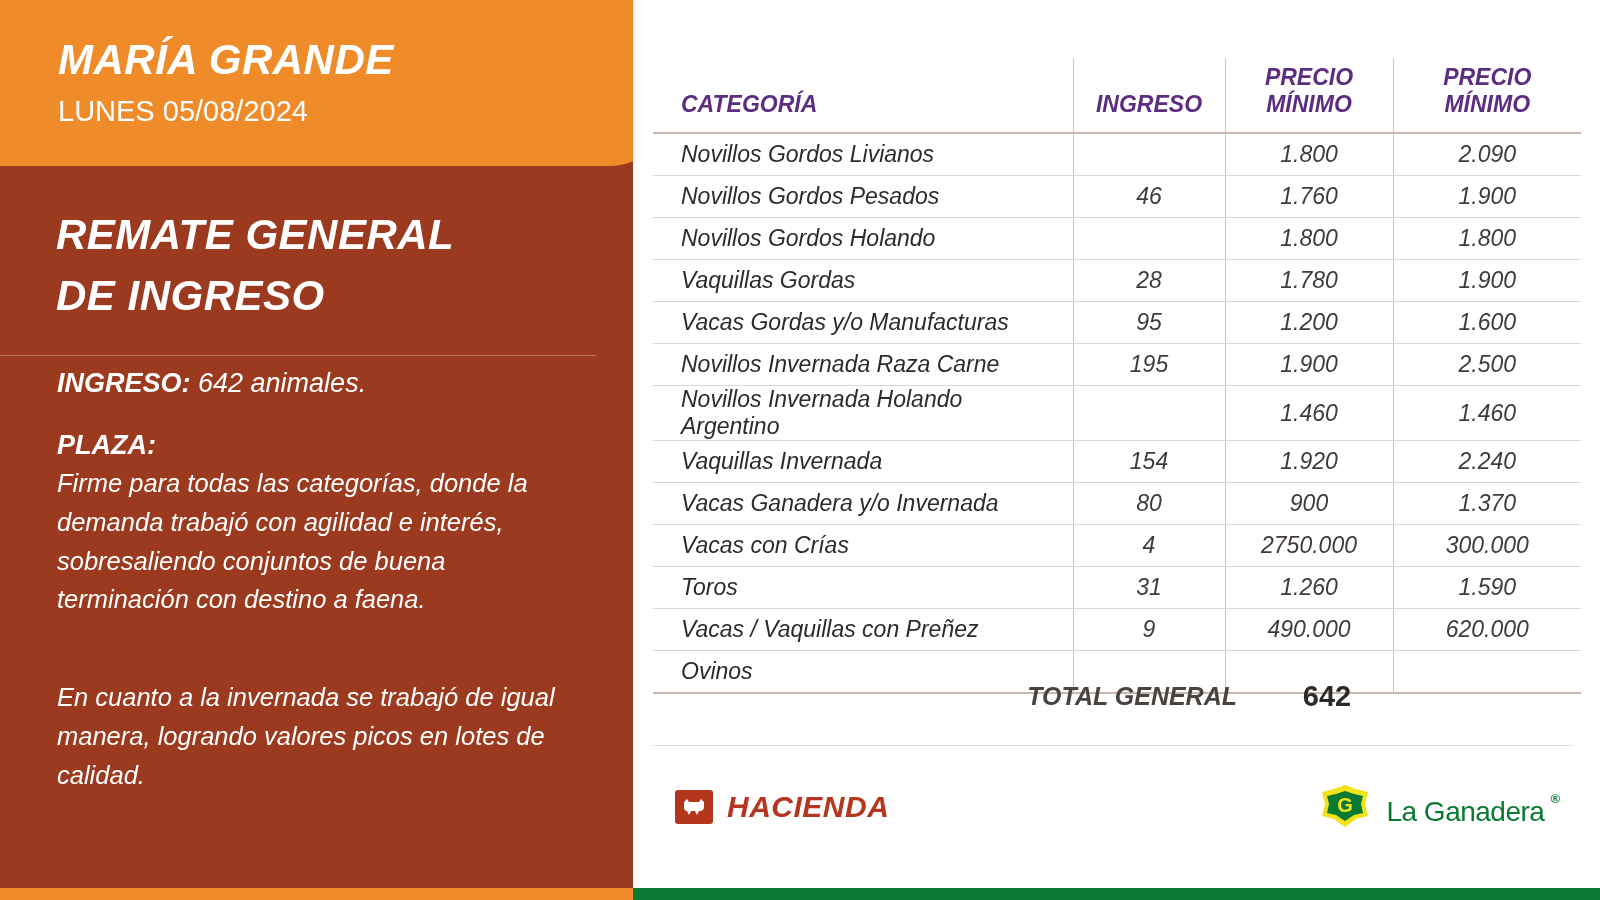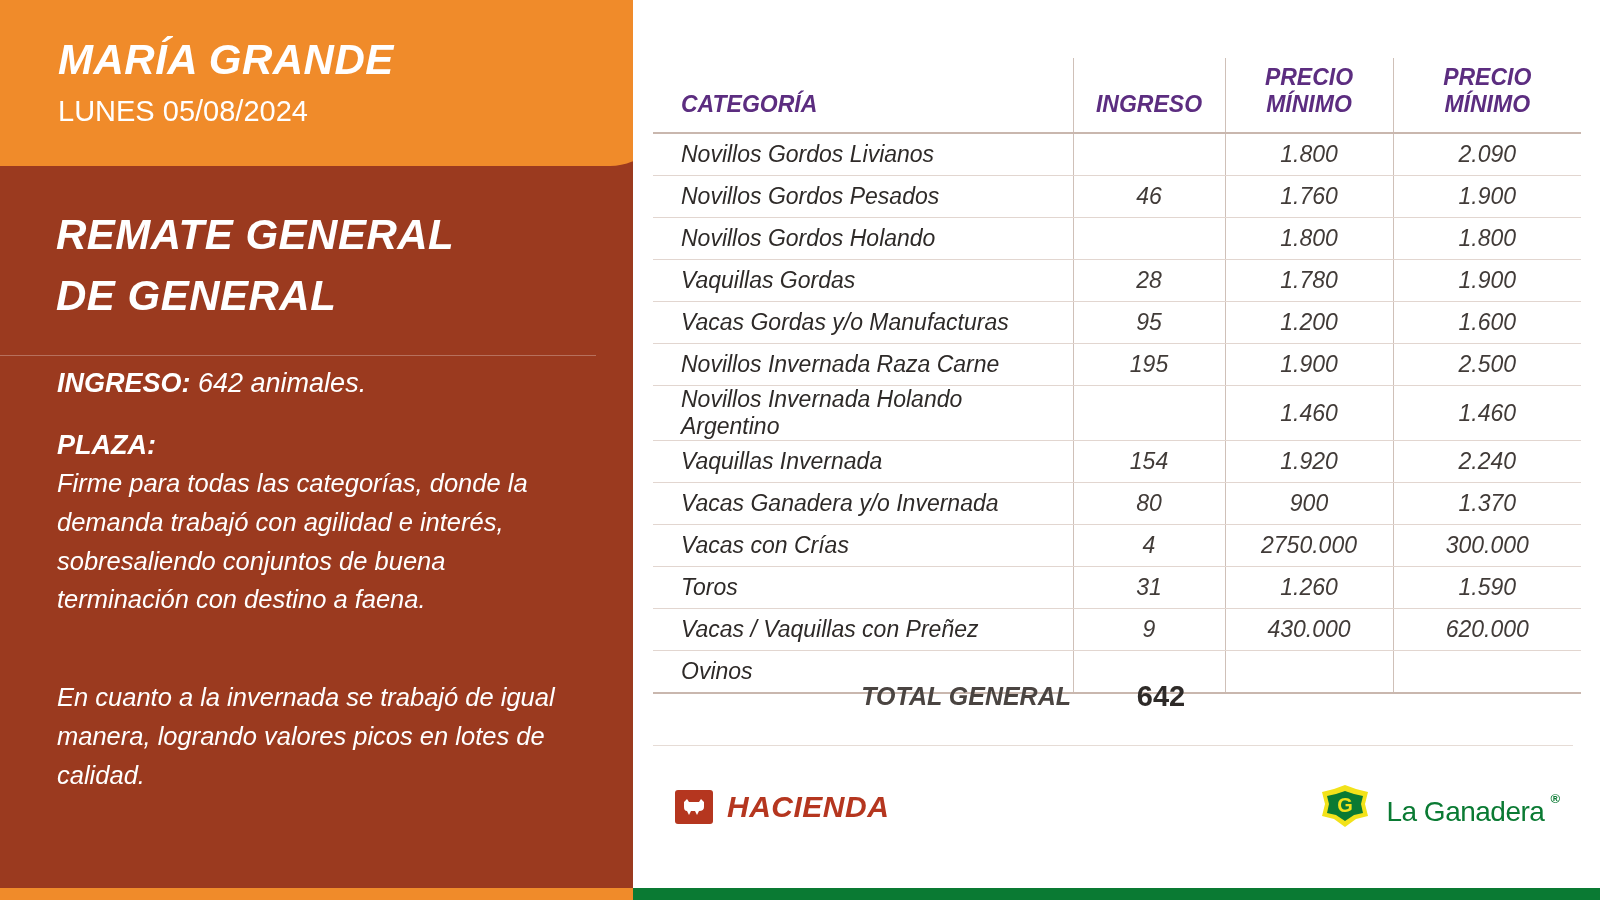--- a/index.html
+++ b/index.html
@@ -192,25 +192,26 @@
   }
   table.price-table td.sep-l {
     border-left: 1px solid #cfc0b8;
   }
   table.price-table tr.last td {
     border-bottom: 2px solid #c9b7ae;
   }
 
   .total-row {
     position: absolute;
-    left: 32px;
+    left: 20px;
     top: 680px;
     width: 928px;
     display: flex;
     align-items: center;
+    justify-content: center;
   }
   .total-label {
     width: 420px;
     text-align: right;
     padding-right: 14px;
     font-size: 25px;
     font-weight: bold;
     font-style: italic;
     color: #4a4441;
     box-sizing: border-box;
@@ -311,21 +312,21 @@
 
   <div class="left-panel">
 
     <div class="header-band">
       <div class="loc">MARÍA GRANDE</div>
       <div class="date">LUNES 05/08/2024</div>
     </div>
 
     <div class="title-block">
       <div class="line">REMATE GENERAL</div>
-      <div class="line">DE GENERAL</div>
+      <div class="line">DE INGRESO</div>
     </div>
 
     <div class="divider"></div>
 
     <div class="ingreso-row">
       <span class="lbl">INGRESO:</span>
       <span class="val">642 animales.</span>
     </div>
 
     <div class="plaza-label">PLAZA:</div>
@@ -420,21 +421,21 @@
           </tr>
           <tr>
             <td class="cat">Toros</td>
             <td class="sep-l">31</td>
             <td class="sep-l">1.260</td>
             <td class="sep-l">1.590</td>
           </tr>
           <tr>
             <td class="cat">Vacas / Vaquillas con Preñez</td>
             <td class="sep-l">9</td>
-            <td class="sep-l">430.000</td>
+            <td class="sep-l">490.000</td>
             <td class="sep-l">620.000</td>
           </tr>
           <tr class="last">
             <td class="cat">Ovinos</td>
             <td class="sep-l"></td>
             <td class="sep-l"></td>
             <td class="sep-l"></td>
           </tr>
         </tbody>
       </table>

